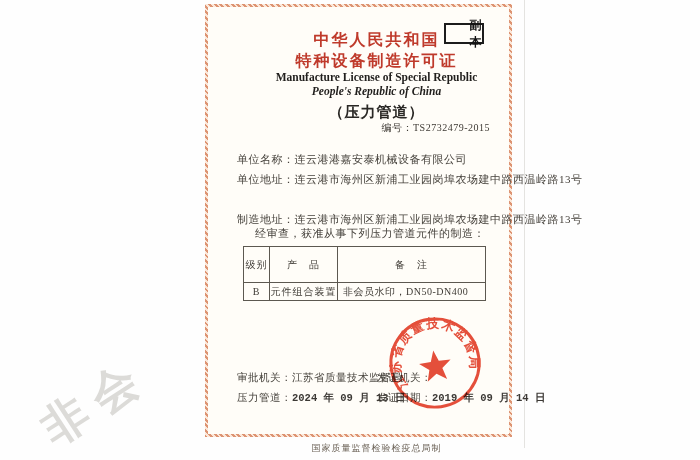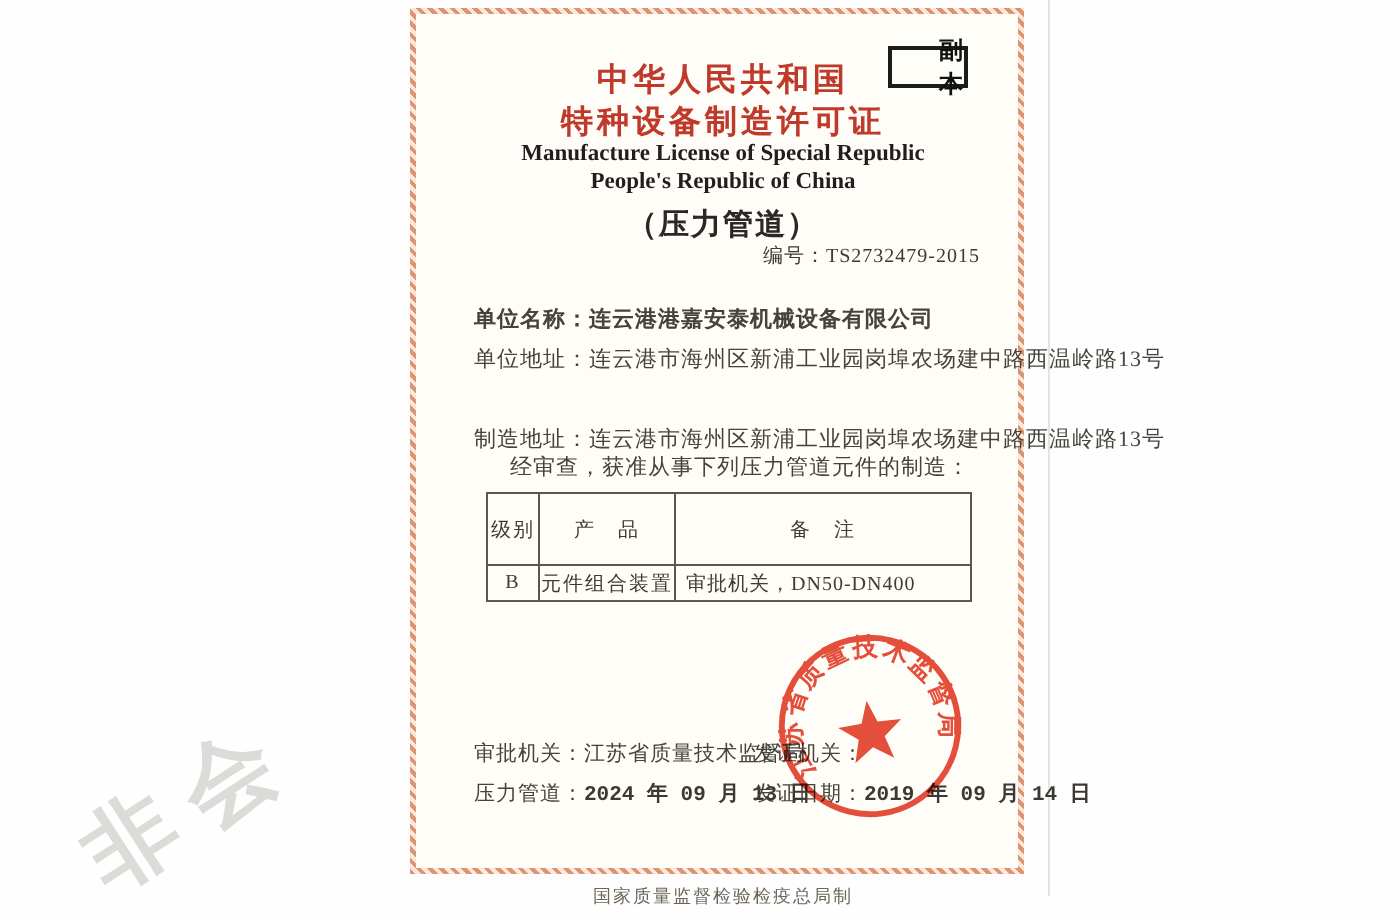--- a/index.html
+++ b/index.html
@@ -13,21 +13,21 @@
   .abs { position:absolute; }
   
   .cert-border {
     left:205px; top:4px; width:307px; height:433px;
     border:3px solid transparent;
     border-image: repeating-linear-gradient(45deg,#dd9473 0 2px,#fbe8da 2px 4px) 3;
     background:#fffdf8;
   }
   .paper-edge { left:524px; top:0; width:1px; height:448px; background:rgba(170,164,156,0.30); }
 
-  .centered { left:208px; width:307px; text-align:center; }
+  .centered { left:223px; width:307px; text-align:center; }
 
   .copy-box {
     left:444px; top:23px; width:40px; height:21px;
     border:2px solid #1c1c1c; background:#fffdf8;
     display:flex; align-items:center; justify-content:center;
     font-family:"Liberation Sans", sans-serif;
     font-weight:bold; font-size:12px; color:#111; letter-spacing:1px;padding-left:24px;
   }
   .title-cn {
     font-family:"Liberation Sans", sans-serif;
@@ -82,28 +82,28 @@
   <div class="abs cert-border"></div>
   <div class="abs paper-edge"></div>
 
   <div class="abs copy-box">
     <span>副 本</span>
   </div>
 
   <div class="abs centered title-cn" style="top:30px;">中华人民共和国</div>
   <div class="abs centered title-cn" style="top:51px;">特种设备制造许可证</div>
   <div class="abs centered title-en" style="top:71px;">Manufacture License of Special Republic</div>
-  <div class="abs centered title-en" style="top:85px;">People's Republic of China</div>
+  <div class="abs centered title-en" style="top:85px;font-style:italic;">People's Republic of China</div>
   <div class="abs centered category" style="top:103px;">（压力管道）</div>
 
   <div class="abs license-no" style="top:121px;">
     <span>编号：</span><span>TS2732479-2015</span>
   </div>
 
-  <div class="abs field" style="left:237px; top:152px;font-weight:bold;">
+  <div class="abs field" style="left:237px; top:152px;">
     <span>单位名称：</span><span>连云港港嘉安泰机械设备有限公司</span>
   </div>
   <div class="abs field" style="left:237px; top:172px;">
     <span>单位地址：</span><span>连云港市海州区新浦工业园岗埠农场建中路西温岭路13号</span>
   </div>
   <div class="abs field" style="left:237px; top:190px;margin-top:22px;">
     <span>制造地址：</span><span>连云港市海州区新浦工业园岗埠农场建中路西温岭路13号</span>
   </div>
   <div class="abs field" style="left:255px; top:226px;">经审查，获准从事下列压力管道元件的制造：</div>
 
@@ -112,21 +112,21 @@
       <tr>
         <th class="c1">级别</th>
         <th class="c2">产　品</th>
         <th class="c3">备　注</th>
       </tr>
     </thead>
     <tbody>
       <tr>
         <td class="c1">B</td>
         <td class="c2">元件组合装置</td>
-        <td class="c3">审批机关，DN50-DN400</td>
+        <td class="c3">非会员水印，DN50-DN400</td>
       </tr>
     </tbody>
   </table>
 
   <div class="abs" style="left:237px; top:367px;">
     <span class="f-label">审批机关：</span><span class="f-value">江苏省质量技术监督局</span>
   </div>
   <div class="abs" style="left:377px; top:367px;">
     <span class="f-label">发证机关：</span>
   </div>

